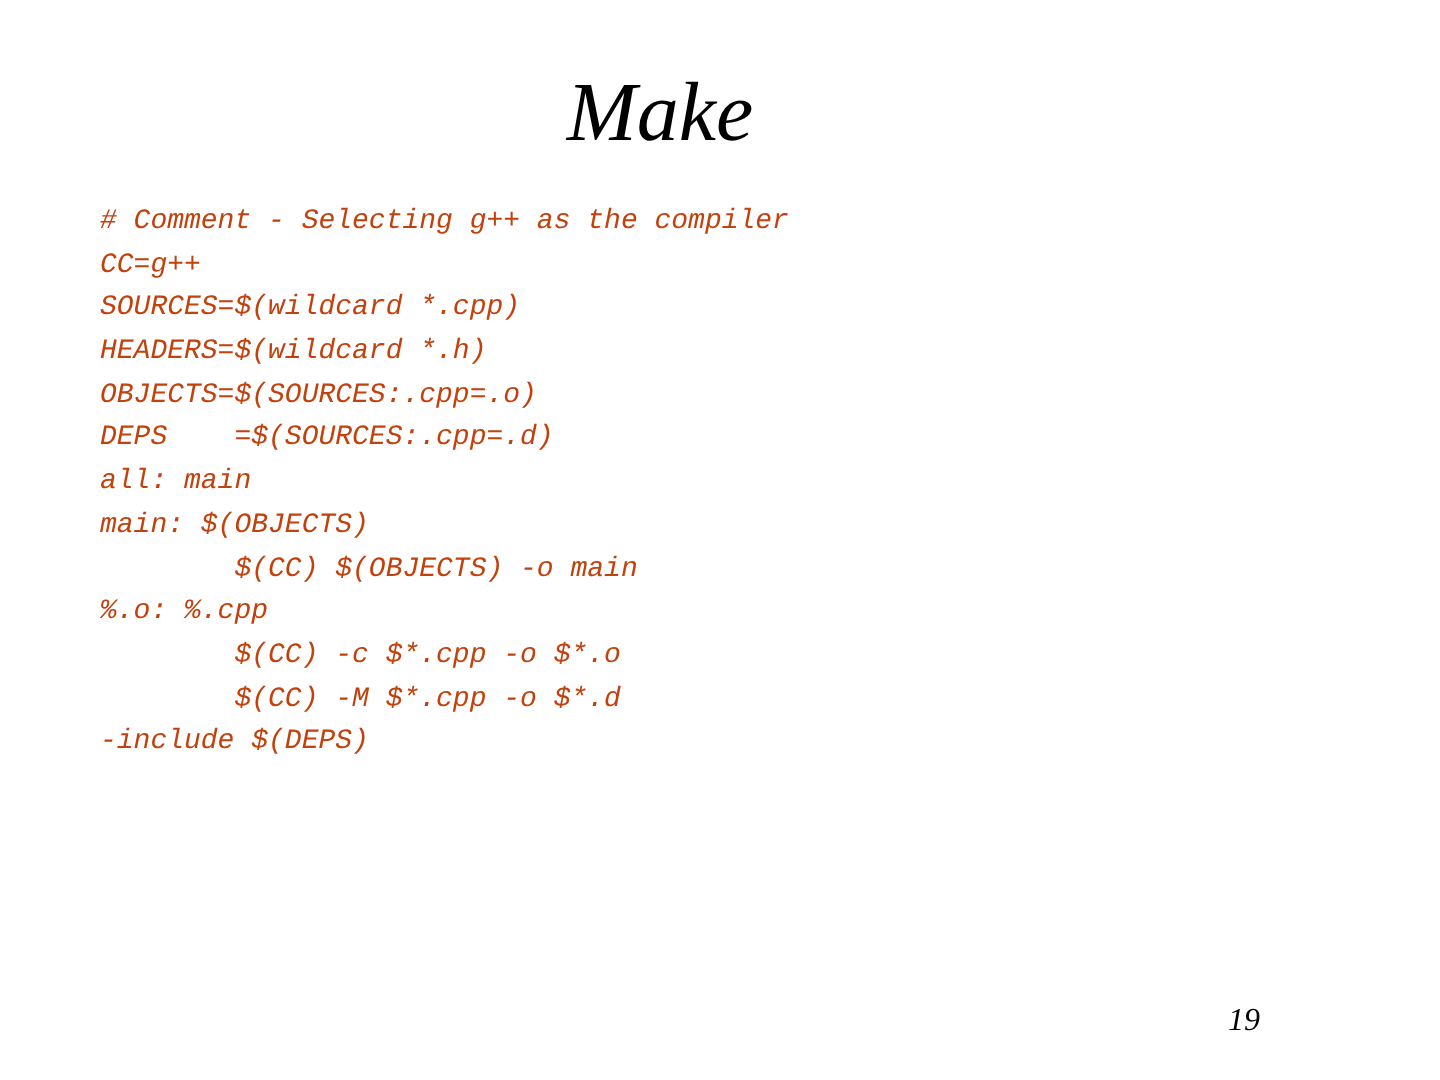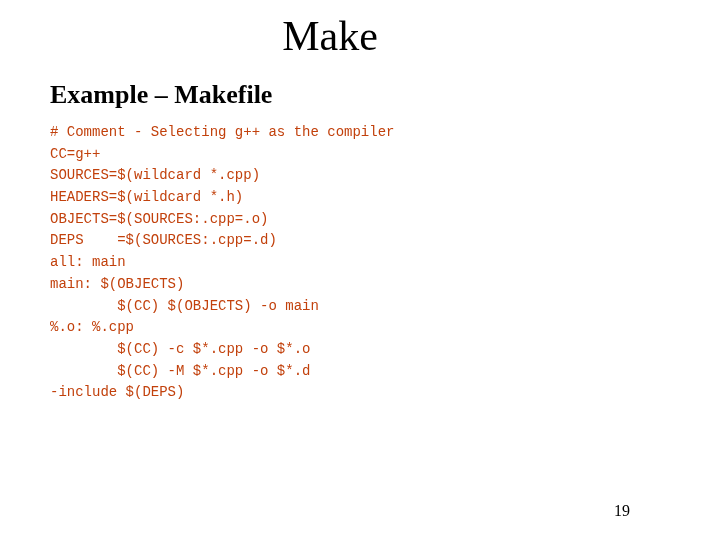--- a/index.html
+++ b/index.html
@@ -13,22 +13,23 @@
       height: 540px;
       background: #ffffff;
       font-family: 'Times New Roman', Times, serif;
       position: relative;
       overflow: hidden;
     }
 
     .slide {
       width: 660px;
       height: 540px;
-      padding: 12px 50px;
+      padding: 33px 50px;
       position: relative;
+      font-style: italic;
     }
 
     .title {
       text-align: center;
       font-size: 42px;
       font-weight: normal;
       color: #000000;
       margin-bottom: 20px;
     }
 
@@ -53,21 +54,20 @@
       right: 30px;
       font-size: 16px;
       color: #000000;
     }
   </style>
 </head>
 <body>
 
 <div class="slide">
   <h1 class="title">Make</h1>
-  <h2 class="subtitle">Example – Makefile</h2>
   <div class="code-block"># Comment - Selecting g++ as the compiler
 CC=g++
 SOURCES=$(wildcard *.cpp)
 HEADERS=$(wildcard *.h)
 OBJECTS=$(SOURCES:.cpp=.o)
 DEPS    =$(SOURCES:.cpp=.d)
 all: main
 main: $(OBJECTS)
         $(CC) $(OBJECTS) -o main
 %.o: %.cpp

